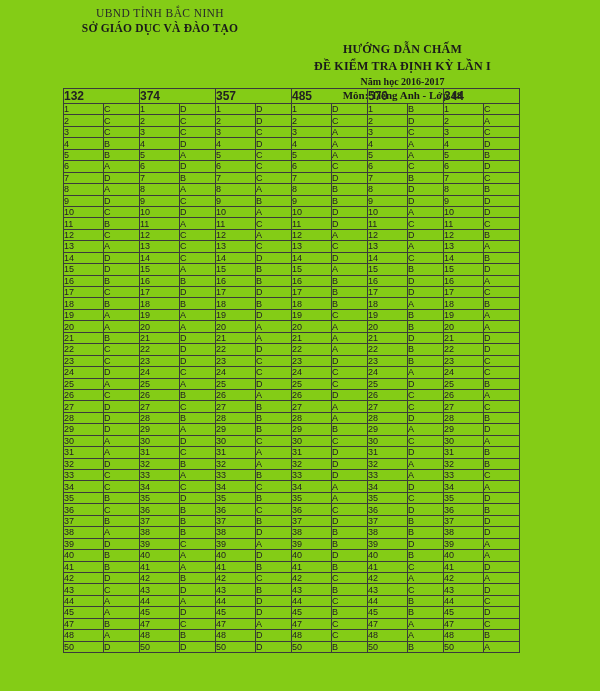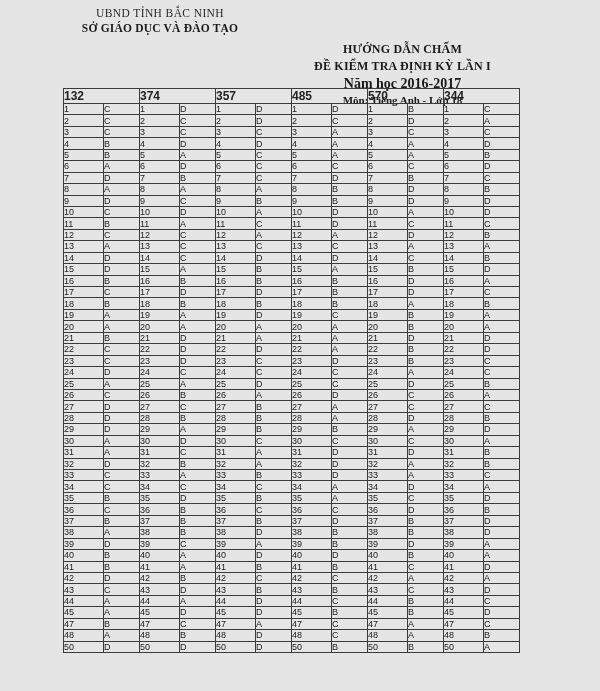--- a/index.html
+++ b/index.html
@@ -6,21 +6,21 @@
   body {
     width: 600px; height: 691px;
     background: #ffffff;
     font-family: "Liberation Sans", sans-serif;
     color: #1d1d1d;
     position: relative;
     overflow: hidden;
   }
   .page {
     position: absolute; inset: 0;
-    background: #e5e5e5;
+    background: #84cc16;
   }
   
   .letterhead-left {
     position: absolute; left: 60px; top: 7px; width: 200px;
     text-align: center;
     font-family: "Liberation Serif", serif;
   }
   .letterhead-left .org-line1 {
     font-size: 11.5px; letter-spacing: 0.4px; color: #2a2a2a;
   }
@@ -28,21 +28,21 @@
     font-size: 11.5px; font-weight: bold; margin-top: 3px; letter-spacing: 0.2px; color: #1a1a1a;
   }
   .letterhead-right {
     position: absolute; left: 300px; top: 6px; width: 205px;
     text-align: center;
     font-family: "Liberation Serif", serif;
     font-weight: bold; color: #1a1a1a; margin-top: 36px;
   }
   .letterhead-right .title-line1 { font-size: 12px; letter-spacing: 0.2px; }
   .letterhead-right .title-line2 { font-size: 12px; margin-top: 2px; letter-spacing: 0.2px; }
-  .letterhead-right .title-line3 { font-size: 14px; margin-top: 2px; }
+  .letterhead-right .title-line3 { font-size: 10px; margin-top: 2px; }
   .letterhead-right .title-line4 { font-size: 11px; margin-top: 2px; }
   
   table.answer-key {
     position: absolute; left: 63px; top: 88px;
     width: 456px;
     border-collapse: collapse;
     table-layout: fixed;
     font-family: "Liberation Sans", sans-serif;
   }
   table.answer-key th, table.answer-key td {

